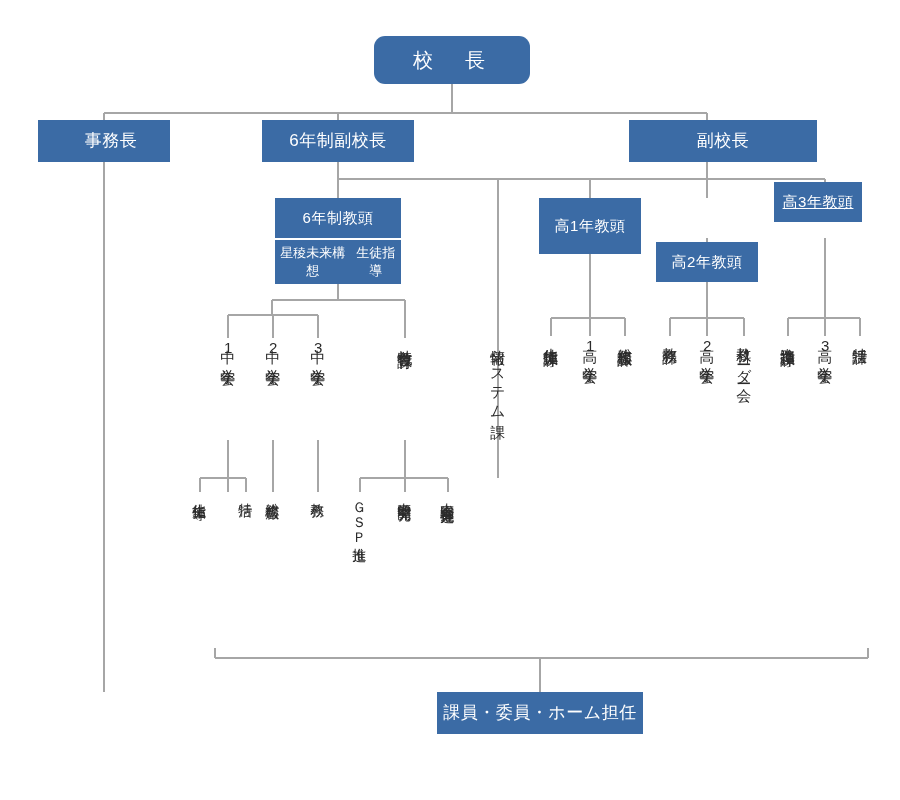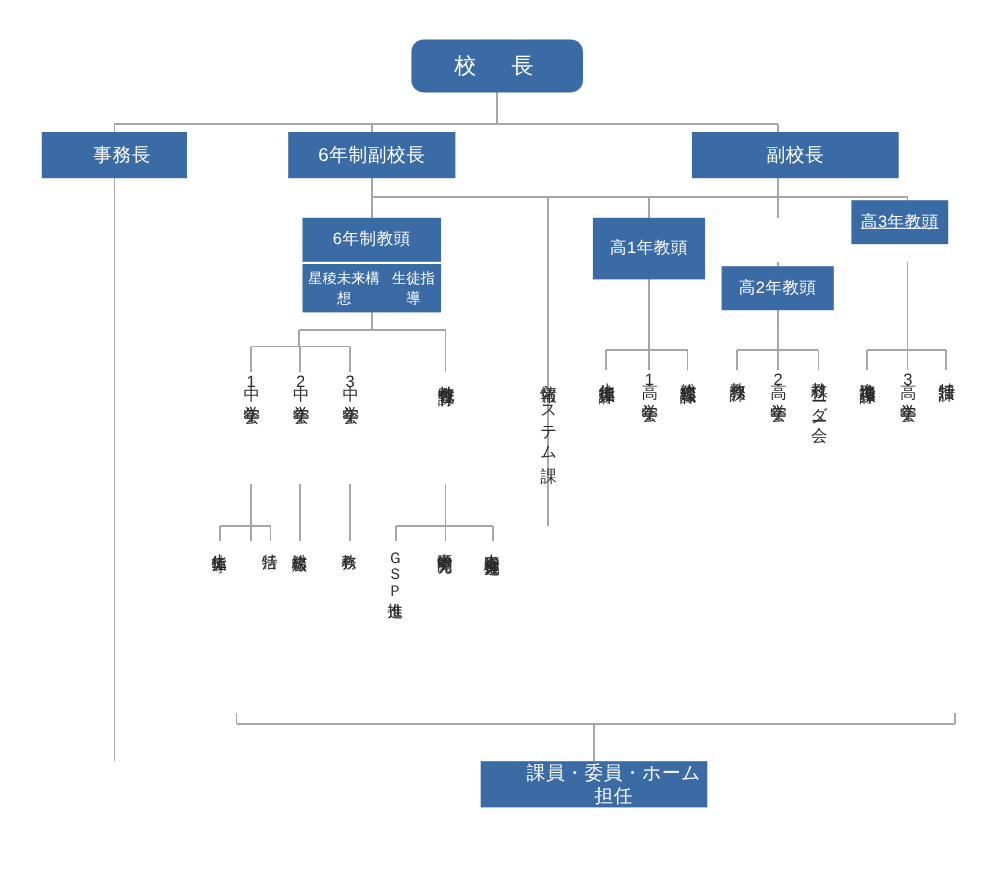--- a/index.html
+++ b/index.html
@@ -169,15 +169,15 @@
 
   <div class="vlabel small" style="left:192px;top:492px;">生徒指導</div>
   <div class="vlabel small" style="left:238px;top:492px;">特活</div>
   <div class="vlabel small" style="left:265px;top:492px;">総務広報</div>
   <div class="vlabel small" style="left:310px;top:492px;">教務</div>
 
   <div class="vlabel small" style="left:352px;top:492px;">ＧＳＰ推進</div>
   <div class="vlabel small" style="left:397px;top:492px;">中学研究開発</div>
   <div class="vlabel small" style="left:440px;top:492px;">中高総合探究推進</div>
 
-  <div class="box bottom" style="left:437px;top:692px;width:206px;height:42px;padding-left:36px;">課員・委員・ホーム担任</div>
+  <div class="box bottom" style="left:437px;top:692px;width:206px;height:42px;">課員・委員・ホーム担任</div>
 
 </div>
 
 </body></html>

